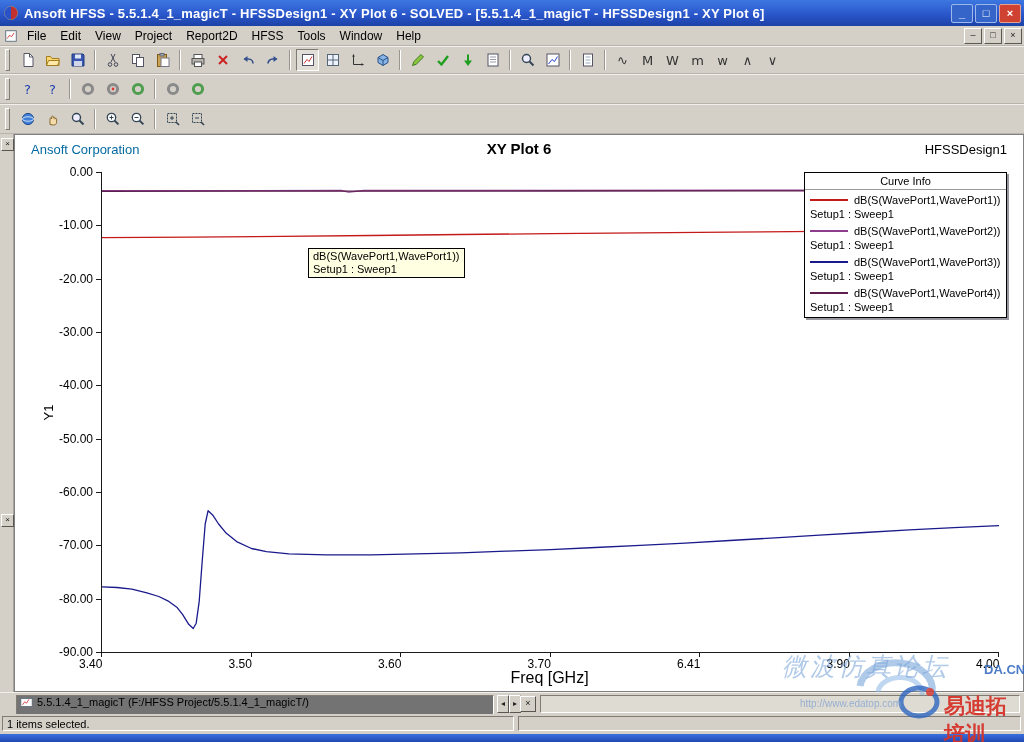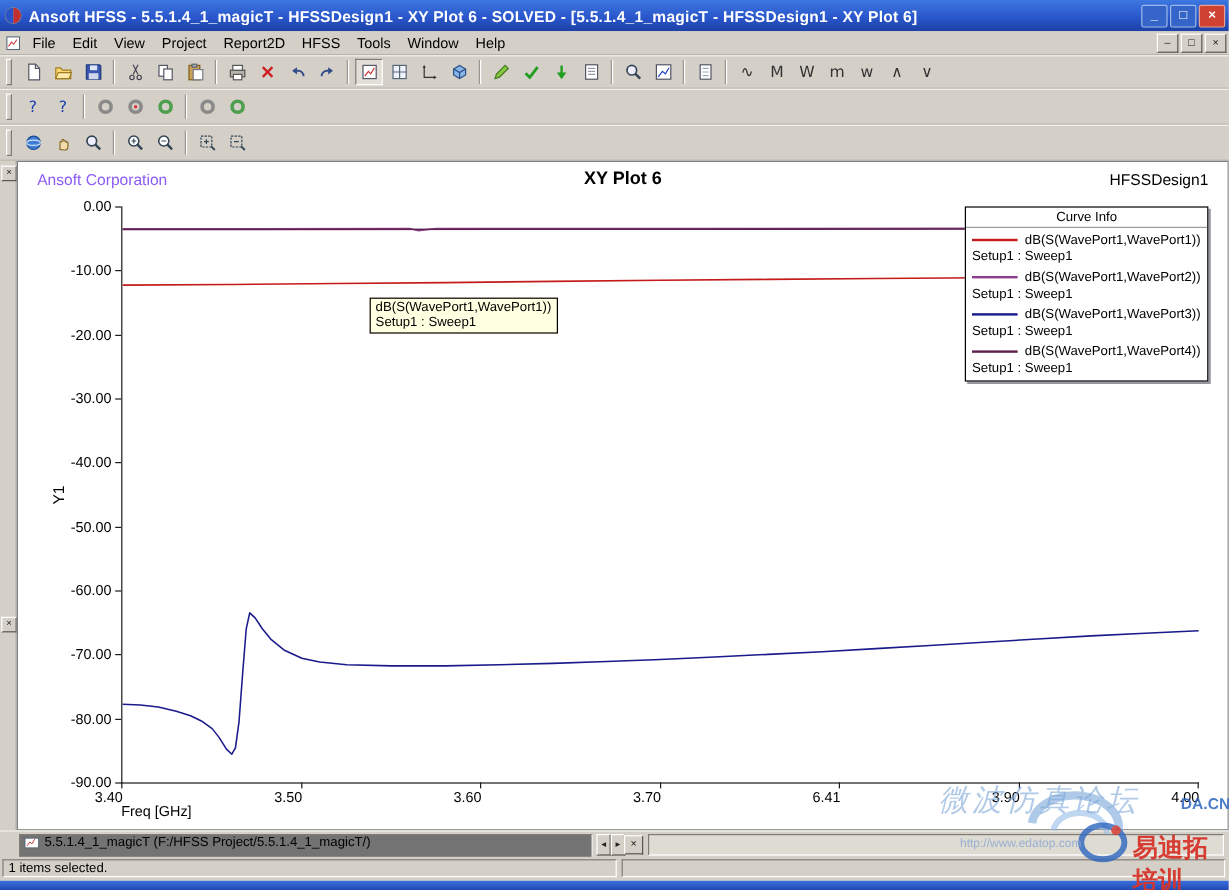--- a/index.html
+++ b/index.html
@@ -41,32 +41,32 @@
 
   
   .leftstrip{position:absolute;left:0;top:134px;width:14px;height:558px;background:#d4d0c8;
     border-right:1px solid #a8a49c;box-sizing:border-box;}
   .strip-close{position:absolute;left:1px;width:11px;height:11px;font-size:8px;line-height:9px;text-align:center;
     background:#d4d0c8;border:1px solid;border-color:#fff #5a5650 #5a5650 #fff;color:#222;}
 
   
   .plotwin{position:absolute;left:14px;top:134px;width:1010px;height:558px;background:#fff;
     border:1px solid #808080;box-sizing:border-box;}
-  .corner-left{position:absolute;left:16px;top:7px;font-size:13px;color:#8b5cf6;}
+  .corner-left{position:absolute;left:16px;top:7px;font-size:13px;color:#0369a1;}
   .corner-right{position:absolute;right:16px;top:7px;font-size:13px;color:#000;}
   .plot-title{position:absolute;left:0;right:0;top:5px;text-align:center;font-size:15px;font-weight:bold;color:#000;}
   .axes{position:absolute;left:86px;top:37px;width:897px;height:480px;
     border-left:1px solid #1a1a1a;border-bottom:1px solid #1a1a1a;box-sizing:content-box;}
   .axes svg{position:absolute;left:0;top:0;}
   .ytick-label{position:absolute;width:48px;text-align:right;font-size:12px;color:#000;}
   .xtick-label{position:absolute;width:44px;text-align:left;font-size:12px;color:#000;}
   .ytick-mark{position:absolute;width:5px;height:1px;background:#1a1a1a;}
   .xtick-mark{position:absolute;width:1px;height:5px;background:#1a1a1a;}
   .ylabel{position:absolute;left:26px;top:270px;font-size:13px;color:#000;transform:rotate(-90deg);transform-origin:center;}
-  .xlabel{position:absolute;left:86px;width:897px;top:534px;text-align:left;font-size:12px;color:#000;}
+  .xlabel{position:absolute;left:86px;width:897px;top:534px;text-align:center;font-size:16px;color:#000;}
 
   
   .legend{position:absolute;left:789px;top:37px;width:203px;background:#fff;
     border:1px solid #000;box-shadow:2px 2px 0 #9a96a0;box-sizing:border-box;padding-bottom:3px;}
   .legend-title{font-size:11px;text-align:center;padding:2px 0;border-bottom:1px solid #999;color:#000;}
   .legend-entry{padding:4px 5px 1px 5px;}
   .legend-row{display:flex;align-items:center;}
   .legend-swatch{width:38px;height:0;border-top-width:2px;border-top-style:solid;margin-right:6px;flex:none;}
   .legend-name{font-size:11px;color:#000;white-space:nowrap;}
   .legend-setup{font-size:11px;color:#000;margin-top:2px;}

